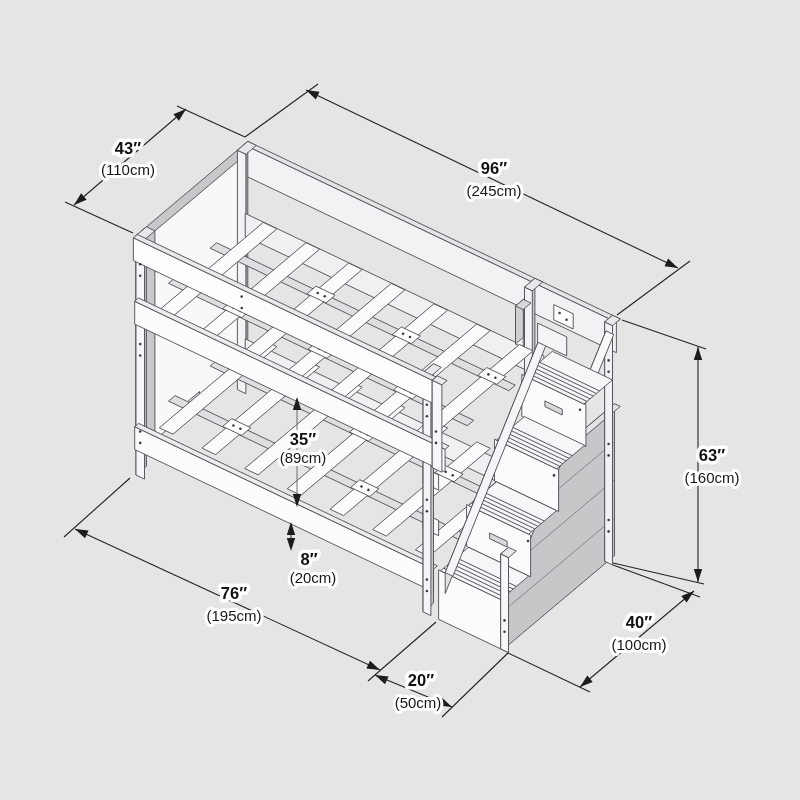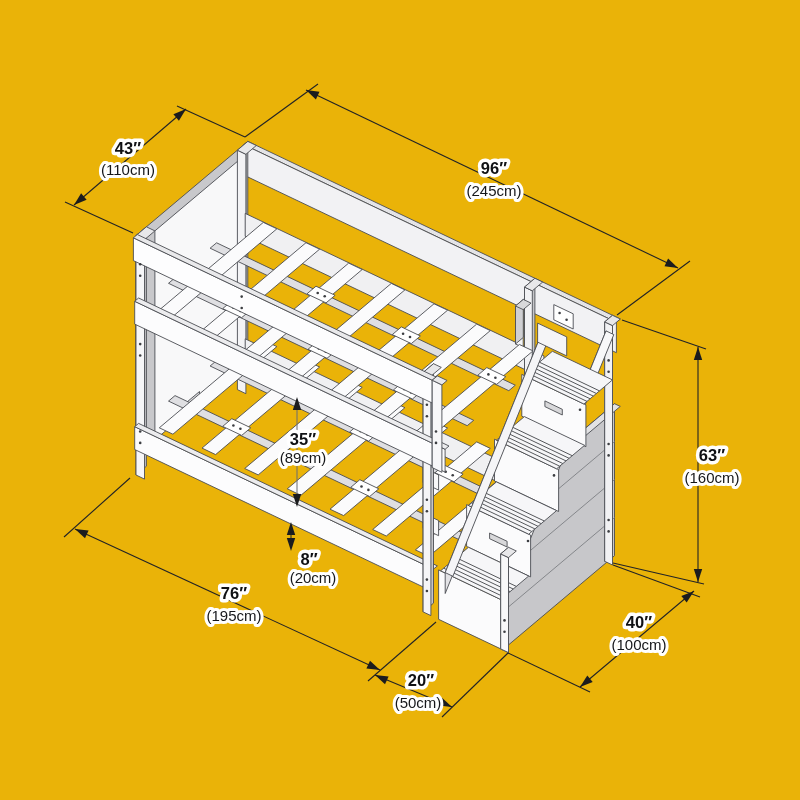--- a/index.html
+++ b/index.html
@@ -1,16 +1,16 @@
 <!DOCTYPE html>
 <html><head>
 <meta charset="utf-8">
 <style>
   html,body{margin:0;padding:0;background:#ffffff;}
-  #stage{width:800px;height:800px;position:relative;background:#eab308;}
+  #stage{width:800px;height:800px;position:relative;background:#e5e5e5;}
   svg{display:block;}
   .din{font:700 16.5px "Liberation Sans","DejaVu Sans",sans-serif;fill:#101114;text-anchor:middle;
        paint-order:stroke;stroke:#ffffff;stroke-width:7px;stroke-linejoin:round;}
   .dcm{font:400 15px "Liberation Sans","DejaVu Sans",sans-serif;fill:#16171a;text-anchor:middle;
        paint-order:stroke;stroke:#ffffff;stroke-width:6px;stroke-linejoin:round;}
 </style>
 </head>
 <body>
 
 <div id="stage">

